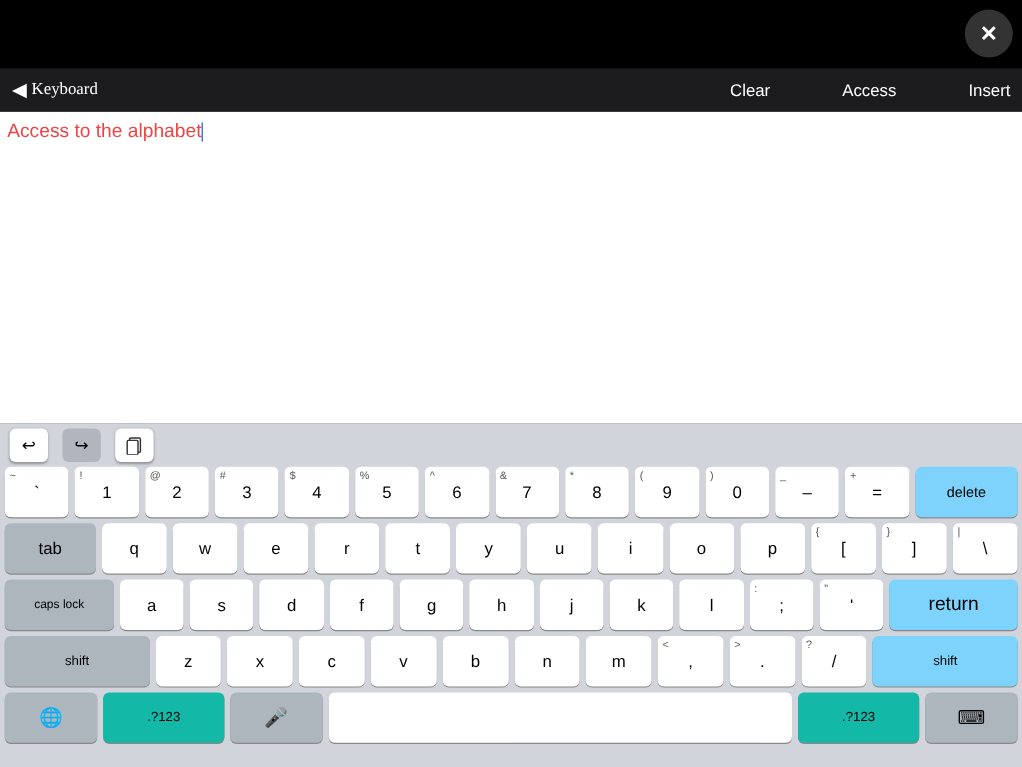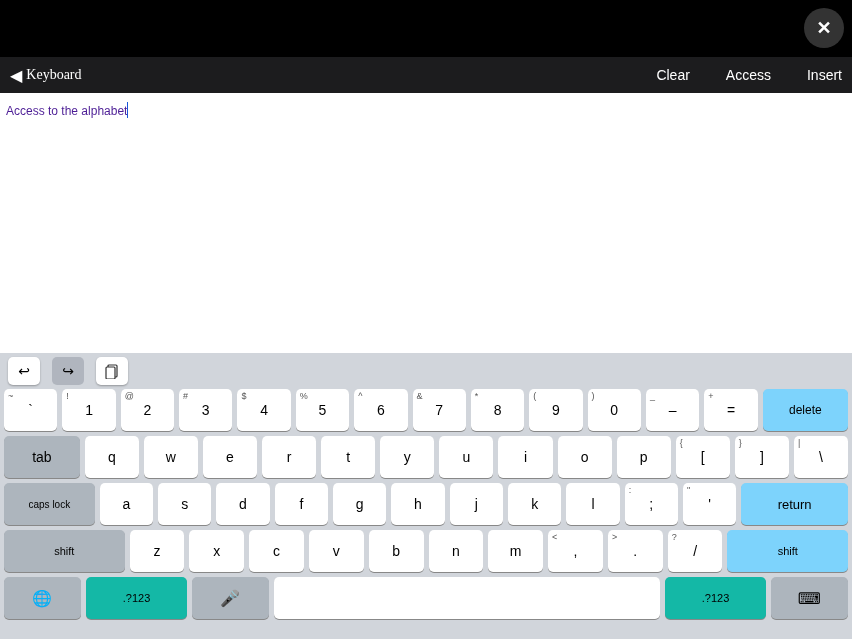--- a/index.html
+++ b/index.html
@@ -57,43 +57,43 @@
       color: #fff;
       font-size: 14px;
       cursor: pointer;
       display: flex;
       align-items: center;
       gap: 2px;
       font-family: Liberation Serif, serif;
     }
     .toolbar-actions {
       display: flex;
-      gap: 36px;
+      gap: 60px;
     }
     .toolbar-action {
       color: #fff;
       font-size: 14px;
       cursor: pointer;
     }
 
     
     #text-area {
       position: absolute;
       top: 93px;
       left: 0;
       width: 852px;
       height: 260px;
       background: #fff;
       padding: 8px 6px;
       font-size: 16px;
       color: #000;
     }
     #text-content {
-      font-size: 12px;
-      color: #4c1d95;
+      font-size: 16px;
+      color: #ef4444;
     }
     #cursor {
       display: inline-block;
       width: 1px;
       height: 16px;
       background: #1a56db;
       vertical-align: text-bottom;
       animation: blink 1s step-end infinite;
     }
     @keyframes blink {
@@ -379,21 +379,21 @@
         <span class="main-char">l</span>
       </div>
     <div class="key">
         <span class="top-char">:</span>
         <span class="main-char">;</span>
       </div>
     <div class="key">
         <span class="top-char">"</span>
         <span class="main-char">'</span>
       </div>
-    <div class="key return-key" style="flex:2;font-size:13px;">return</div>
+    <div class="key return-key" style="flex:2;font-size:16px;">return</div>
   </div>
 
   <div class="key-row">
     <div class="key shift-key-l" style="flex:2.2;font-size:11px;">shift</div>
     <div class="key">
         <span class="main-char">z</span>
       </div>
     <div class="key">
         <span class="main-char">x</span>
       </div>

